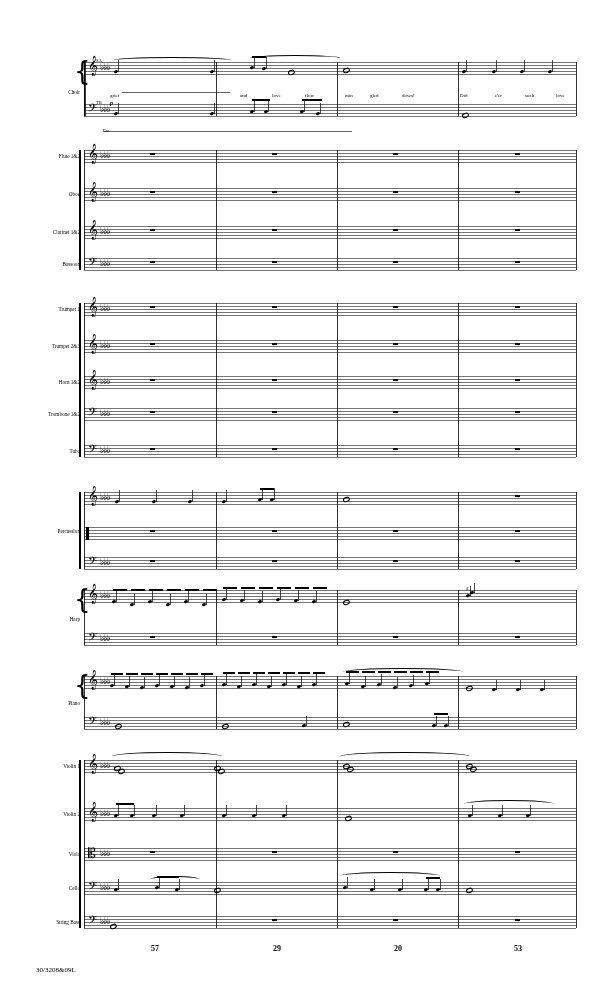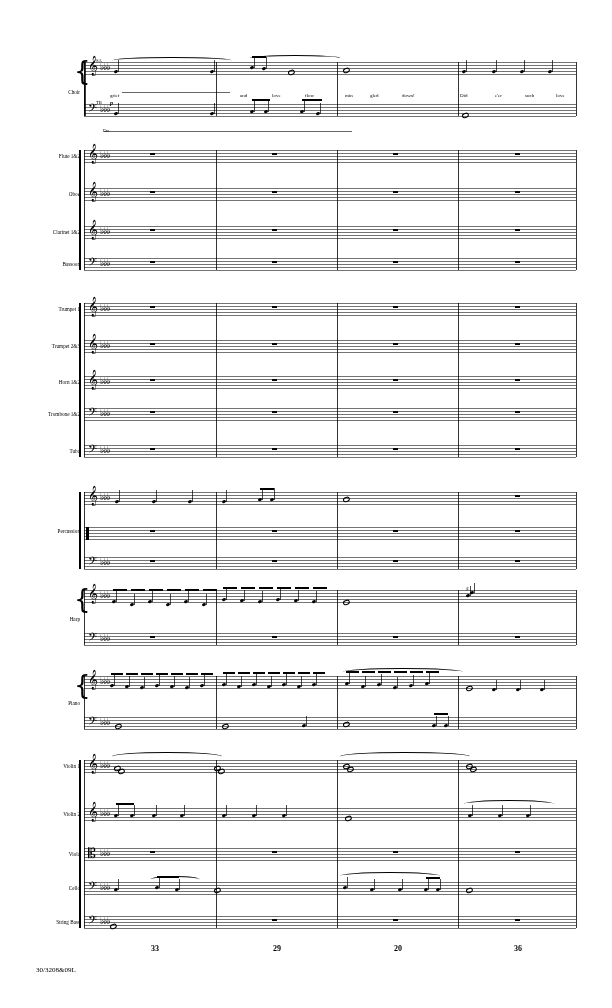--- a/index.html
+++ b/index.html
@@ -729,19 +729,19 @@
       <div style="position: absolute; left: 436px; top: 888px; width: 4.2px; height: 3.1px; border-radius: 50%; transform: rotate(-20deg); background: rgb(0, 0, 0);"></div>
       <div class="stem" style="left: 440px; top: 879px; height: 11px;"></div>
       <div class="beam" style="left: 426px; top: 877px; width: 14px; height: 1.6px;"></div>
       <div style="position: absolute; left: 466px; top: 888px; width: 4.6px; height: 3.4px; border-radius: 50%; transform: rotate(-20deg); background: transparent; border: 1px solid rgb(0, 0, 0);"></div>
       <div class="slur" style="left: 150px; top: 876px; width: 50px; height: 6px; border-top: 1px solid rgb(0, 0, 0);"></div>
       <div class="slur" style="left: 340px; top: 872px; width: 100px; height: 7px; border-top: 1px solid rgb(0, 0, 0);"></div>
       <div style="position: absolute; left: 110px; top: 924px; width: 4.6px; height: 3.4px; border-radius: 50%; transform: rotate(-20deg); background: transparent; border: 1px solid rgb(0, 0, 0);"></div>
       <div class="rest" style="left: 272px; top: 919px;"></div>
       <div class="rest" style="left: 393px; top: 919px;"></div>
       <div class="rest" style="left: 515px; top: 919px;"></div>
-      <div class="measnum" style="left: 145px; top: 944px;">33</div>
+      <div class="measnum" style="left: 145px; top: 944px;">57</div>
       <div class="measnum" style="left: 267px; top: 944px;">29</div>
       <div class="measnum" style="left: 388px; top: 944px;">20</div>
-      <div class="measnum" style="left: 508px; top: 944px;">36</div>
+      <div class="measnum" style="left: 508px; top: 944px;">53</div>
     </div>
 
 </div>
 
 </body></html>

